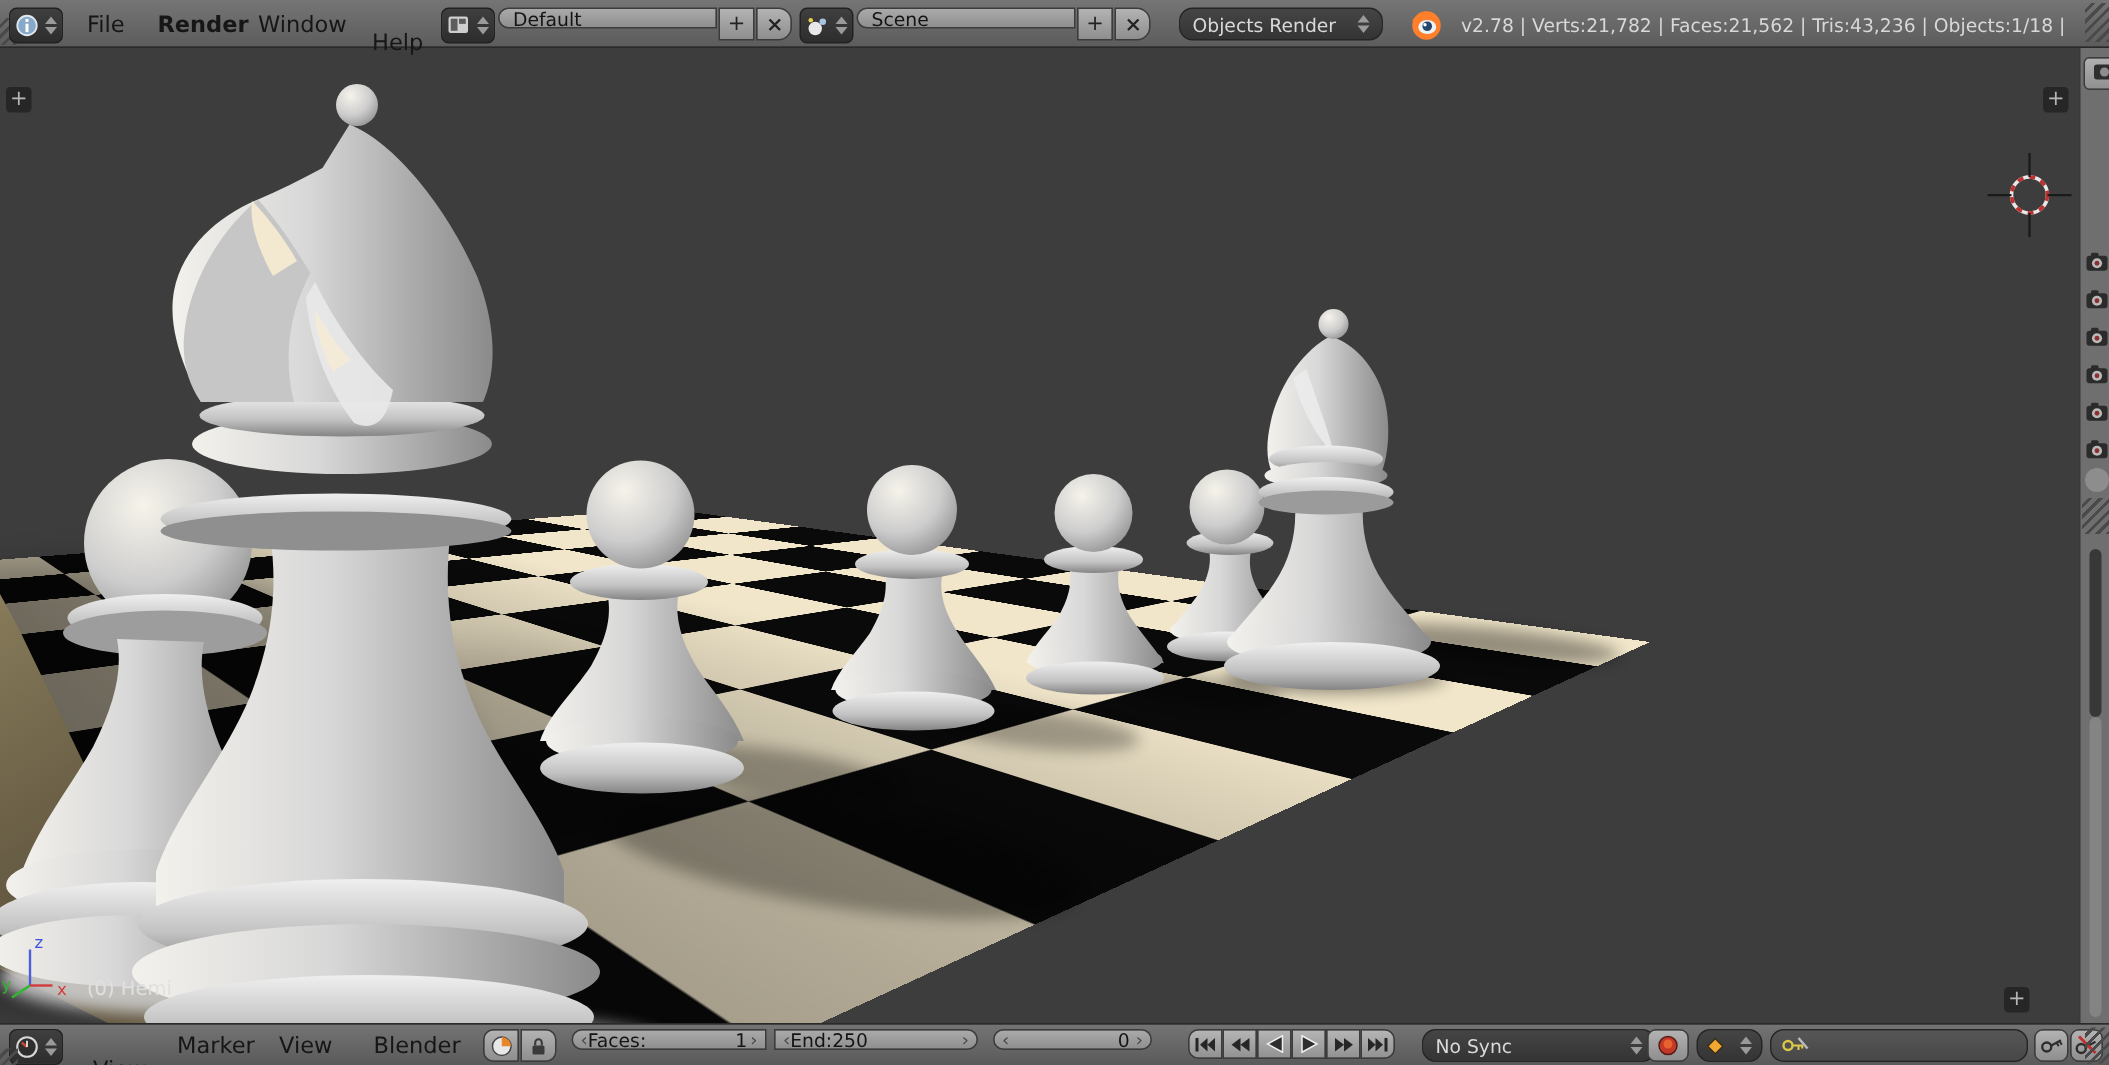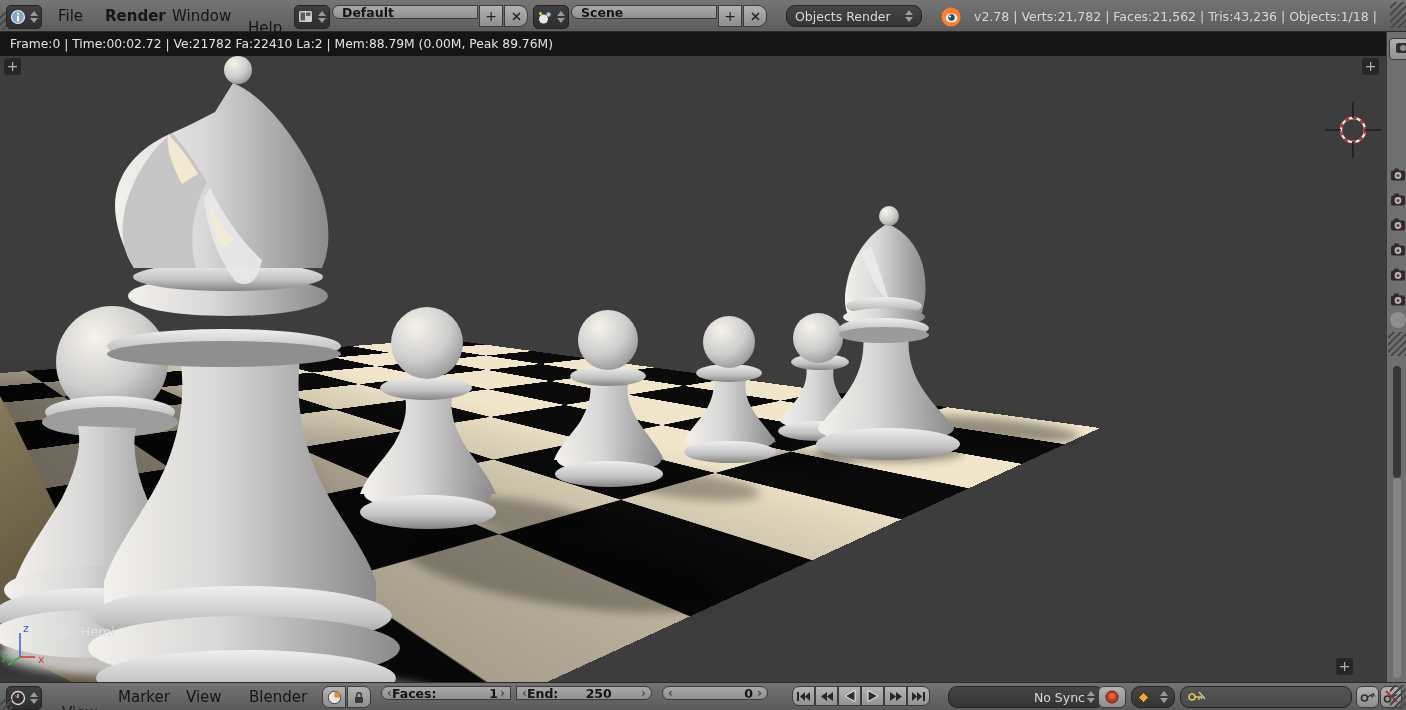--- a/index.html
+++ b/index.html
@@ -2,21 +2,21 @@
 <html><head>
 <meta charset="utf-8">
 <style>
   html,body{margin:0;padding:0;background:#222;}
   #app{position:relative;width:1406px;height:710px;font-family:"DejaVu Sans",sans-serif;
        background:#3d3d3d;overflow:hidden;user-select:none;}
   
   .hatch{position:absolute;background:repeating-linear-gradient(135deg,transparent 0 3px,#4a4a4a 3px 5px);}
   .menu{color:#161616;font-size:15px;line-height:32px;padding:0 6px;cursor:default;}
   .pill-light{background:linear-gradient(#aaaaaa,#8f8f8f);border:1px solid #3c3c3c;border-radius:9px;
-       color:#141414;font-size:12.5px;display:flex;align-items:center;box-sizing:border-box;height:14px;font-weight:bold;}
+       color:#141414;font-size:12.5px;display:flex;align-items:center;box-sizing:border-box;height:14px;}
   .pill-dark{background:linear-gradient(#454545,#343434);border:1px solid #252525;border-radius:9px;
        color:#d9d9d9;font-size:12.5px;display:flex;align-items:center;box-sizing:border-box;height:22px;}
   .btn-light{background:linear-gradient(#b3b3b3,#8e8e8e);border:1px solid #3c3c3c;border-radius:6px;
        display:flex;align-items:center;justify-content:center;box-sizing:border-box;height:22px;}
   .etype{background:linear-gradient(#3f3f3f,#2d2d2d);border:1px solid #222;border-radius:5px;height:22px;
        display:flex;align-items:center;padding:0 3px;gap:2px;}
   .spin{display:inline-flex;flex-direction:column;gap:2px;margin-left:2px;}
   .spin i{width:0;height:0;border-left:4px solid transparent;border-right:4px solid transparent;}
   .spin i.up{border-bottom:5px solid #9a9a9a;}
   .spin i.dn{border-top:5px solid #9a9a9a;}
@@ -34,21 +34,21 @@
   #viewport{position:absolute;left:0;top:56px;width:1386px;height:626px;background:#3d3d3d;overflow:hidden;}
   #board{position:absolute;left:0;top:0;width:800px;height:800px;transform-origin:0 0;
       transform:matrix3d(0.0920125,-0.135075,0,-0.000662153,-0.6077375,-0.084875,0,-0.000414965,0,0,1,0,443.7,283,0,1);
       background-color:#f1e6ca;
       background-image:linear-gradient(to bottom,rgba(0,0,0,0) 45%,rgba(0,0,0,0.40)),
         repeating-conic-gradient(#f1e6ca 0% 25%, #0a0a0a 25% 50%);
       background-size:auto,200px 200px;}
   #scene-svg{position:absolute;left:0;top:0;}
   .plusbtn{position:absolute;width:17px;height:17px;border-radius:3px;background:rgba(20,20,20,.55);
       color:#b5b5b5;font-size:14px;line-height:16px;text-align:center;}
-  #hemi-label{position:absolute;left:58px;top:568px;color:#e0e0e0;font-size:13px;}
+  #hemi-label{position:absolute;left:58px;top:596px;color:#e0e0e0;font-size:13px;}
   
   #right-strip{position:absolute;left:1386px;top:32px;width:20px;height:650px;background:#6f6f6f;border-left:1px solid #3a3a3a;box-sizing:border-box;}
   #right-strip .slimbtn{position:absolute;left:2px;top:6px;width:18px;height:20px;border-radius:4px 0 0 4px;
       background:linear-gradient(#b0b0b0,#909090);border:1px solid #3c3c3c;overflow:hidden;}
   .camicon{position:absolute;left:3px;width:16px;height:14px;}
   #strip-circle{position:absolute;left:3px;top:280px;width:16px;height:16px;border-radius:50%;background:#8d8d8d;}
   #strip-track{position:absolute;left:6px;top:334px;width:8px;height:112px;background:#383838;border-radius:4px;}
   #strip-thumb{position:absolute;left:6px;top:446px;width:8px;height:200px;background:#848484;border-radius:4px;}
   
   #timeline{position:absolute;left:0;top:682px;width:1406px;height:28px;
@@ -143,23 +143,20 @@
       <circle cx="13" cy="13" r="9.5" fill="#ff7f2a"></circle>
       <ellipse cx="13.5" cy="14" rx="6" ry="4.6" fill="#eef3f8"></ellipse>
       <circle cx="13.5" cy="13.5" r="3.2" fill="#26476b"></circle>
       <circle cx="12" cy="12.5" r="1.1" fill="#fff"></circle>
       <path d="M3 10 Q8 4 13 3.5 L11 7 Z" fill="#ff7f2a"></path>
     </svg>
     <div class="vtext abs" style="left:974px;top:9px;width:404px;overflow:hidden;">v2.78 | Verts:21,782 | Faces:21,562 | Tris:43,236 | Objects:1/18 | Lam</div>
     <div class="hatch" style="right:0;top:2px;width:16px;height:26px;"></div>
   </div>
 
-  <div id="stats-bar">
-    <span>Frame:0 | Time:00:02.72 | Ve:21782 Fa:22410 La:2 | Mem:88.79M (0.00M, Peak 89.76M)</span>
-  </div>
 
   <div id="viewport">
     <div id="board"></div>
 
     <svg id="scene-svg" width="1386" height="626">
       <defs>
         <linearGradient id="gP" x1="0" y1="0" x2="1" y2="0">
           <stop offset="0" stop-color="#f3f1ec"></stop>
             <stop offset="0.42" stop-color="#d8d8d8"></stop>
           <stop offset="0.75" stop-color="#ababab"></stop>
@@ -381,21 +378,21 @@
 
     <div class="pill-light numfield abs" style="left:381px;width:130px;border-radius:9px 0 0 9px;">
       <span class="chev">‹</span>
       <span>Faces:</span>
       <span style="flex:1;text-align:right;padding-right:2px;">1</span>
       <span class="chev">›</span>
     </div>
     <div class="pill-light numfield abs" style="left:516px;width:136px;border-radius:0 9px 9px 0;">
       <span class="chev">‹</span>
       <span>End:</span>
-      <span style="flex:1;text-align:center;padding-right:2px;">250</span>
+      <span style="flex:1;text-align:left;padding-right:2px;">250</span>
       <span class="chev">›</span>
     </div>
     <div class="pill-light numfield abs" style="left:662px;width:106px;">
       <span class="chev">‹</span>
       <span style="flex:1;text-align:right;padding-right:4px;">0</span>
       <span class="chev">›</span>
     </div>
 
     <div class="pbgroup abs" style="left:792px;">
       <div class="pbbtn">
@@ -425,21 +422,21 @@
           </svg>
       </div>
       <div class="pbbtn">
         <svg width="15" height="11">
             <path d="M6 5.5 L1 1 V10 Z M11 5.5 L6 1 V10 Z" fill="#262626"></path>
             <rect x="12" y="1" width="2" height="9" fill="#262626"></rect>
           </svg>
       </div>
     </div>
 
-    <div class="pill-dark abs" style="left:948px;width:156px;padding:0 8px;justify-content:flex-end;">
+    <div class="pill-dark abs" style="left:948px;width:156px;padding:0 8px;justify-content:space-between;">
       <span>No Sync</span>
       <span class="spin">
           <i class="up"></i>
           <i class="dn"></i>
         </span>
     </div>
 
     <div class="btn-light abs" style="left:1098px;width:28px;">
       <svg width="14" height="14">
         <circle cx="7" cy="7" r="6" fill="#c2392a" stroke="#5a1d15" stroke-width="1"></circle>

